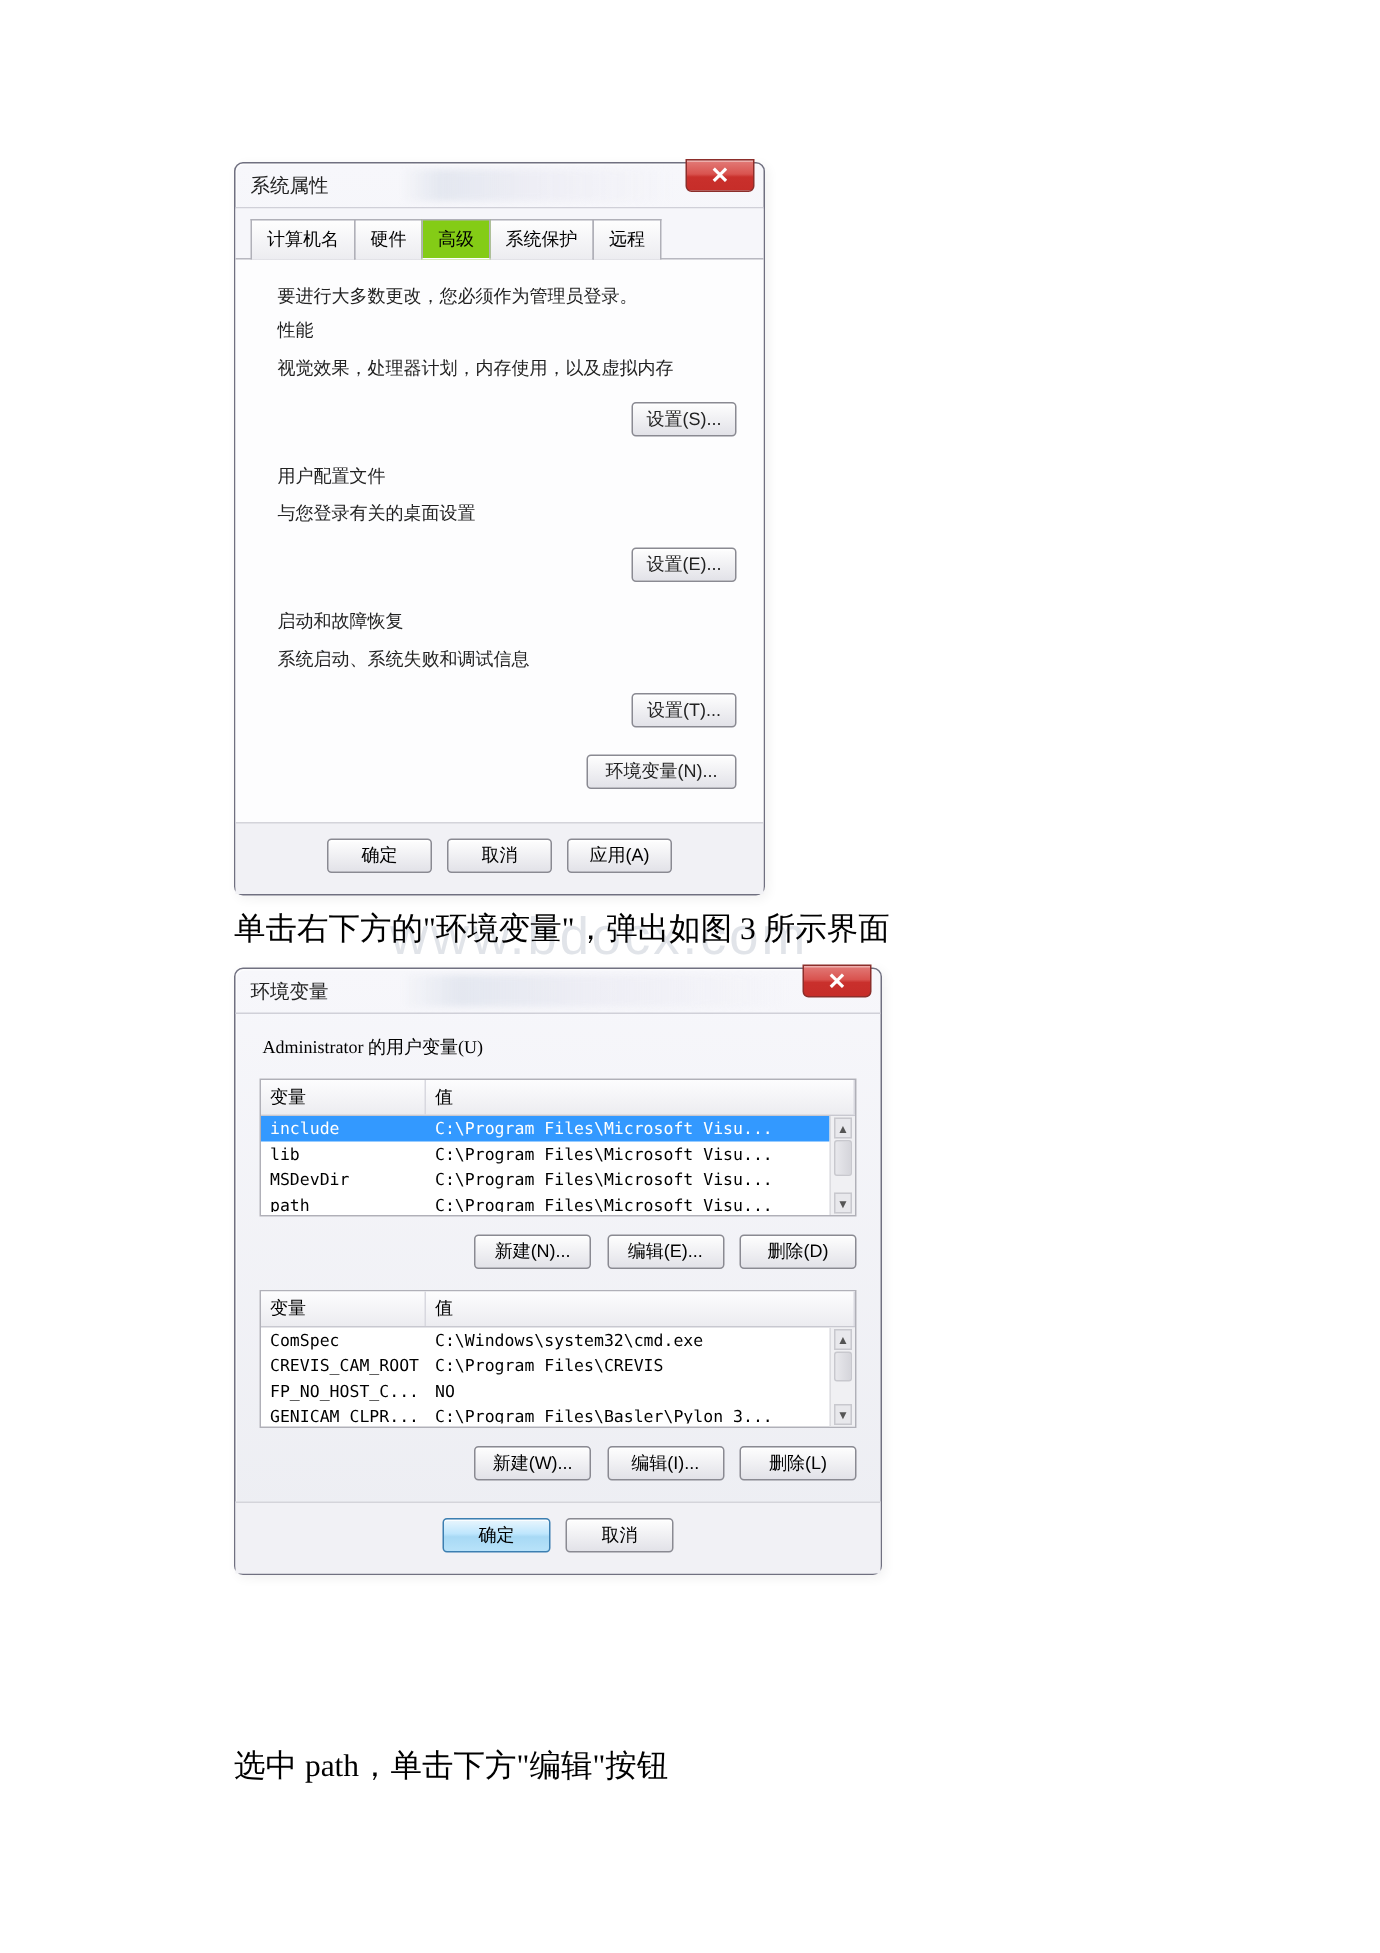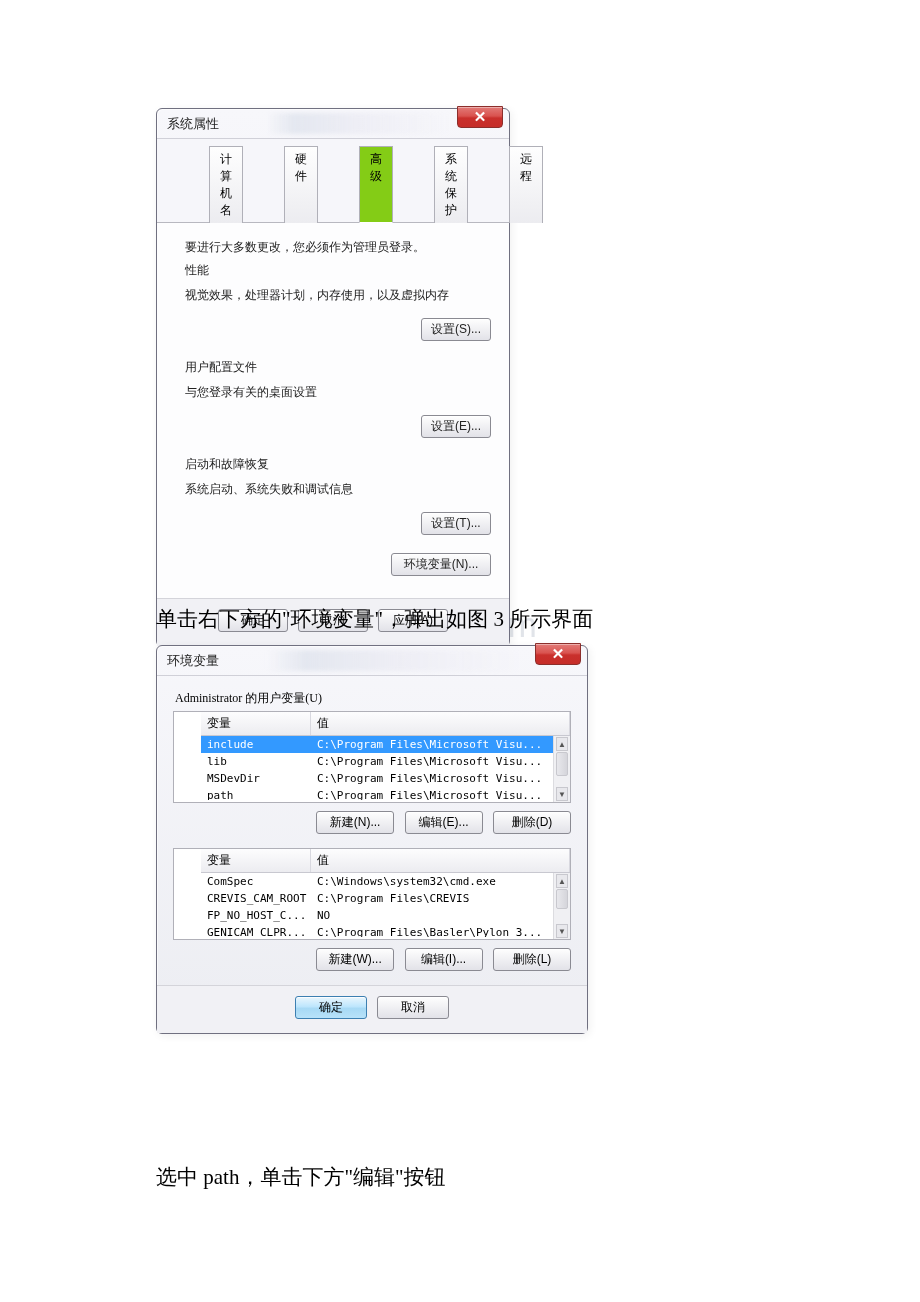--- a/index.html
+++ b/index.html
@@ -49,21 +49,20 @@
 }
 .tab {
   font-size: 12px;
   padding: 4px 10px;
   border: 1px solid #b0b0b8;
   border-bottom: none;
   background: linear-gradient(to bottom, #fefefe, #ececf0);
   margin-right: -1px;
   position: relative;
   top: 1px;
-  margin-left: 42px;
 }
 .tab.active {
   background: #84cc16;
   border-bottom: 1px solid #fff;
   z-index: 2;
   top: 1px;
 }
 .tab-body {
   background: #fdfdfe;
   padding: 12px 18px 16px 18px;
@@ -95,24 +94,23 @@
   justify-content: center;
   gap: 10px;
   padding: 10px 14px 14px 14px;
   border-top: 1px solid #d4d4da;
   background: #f1f1f5;
 }
 
 
 .section-label { font-size: 12px; margin: 6px 0 4px 18px; font-family: "SimSun", serif; }
 .list-box {
-  margin: 0 16px;
+  margin: 12px 16px;
   border: 1px solid #b0b0b8;
   background: #fff;
-  padding-left: 27px;
 }
 .list-header {
   display: flex;
   background: linear-gradient(to bottom, #fdfdfe, #ececf0);
   border-bottom: 1px solid #c8c8d0;
   font-size: 12px;
 }
 .list-header .col { padding: 3px 6px; border-right: 1px solid #d8d8df; }
 .list-header .col.var { width: 110px; }
 .list-header .col.val { flex: 1; }

